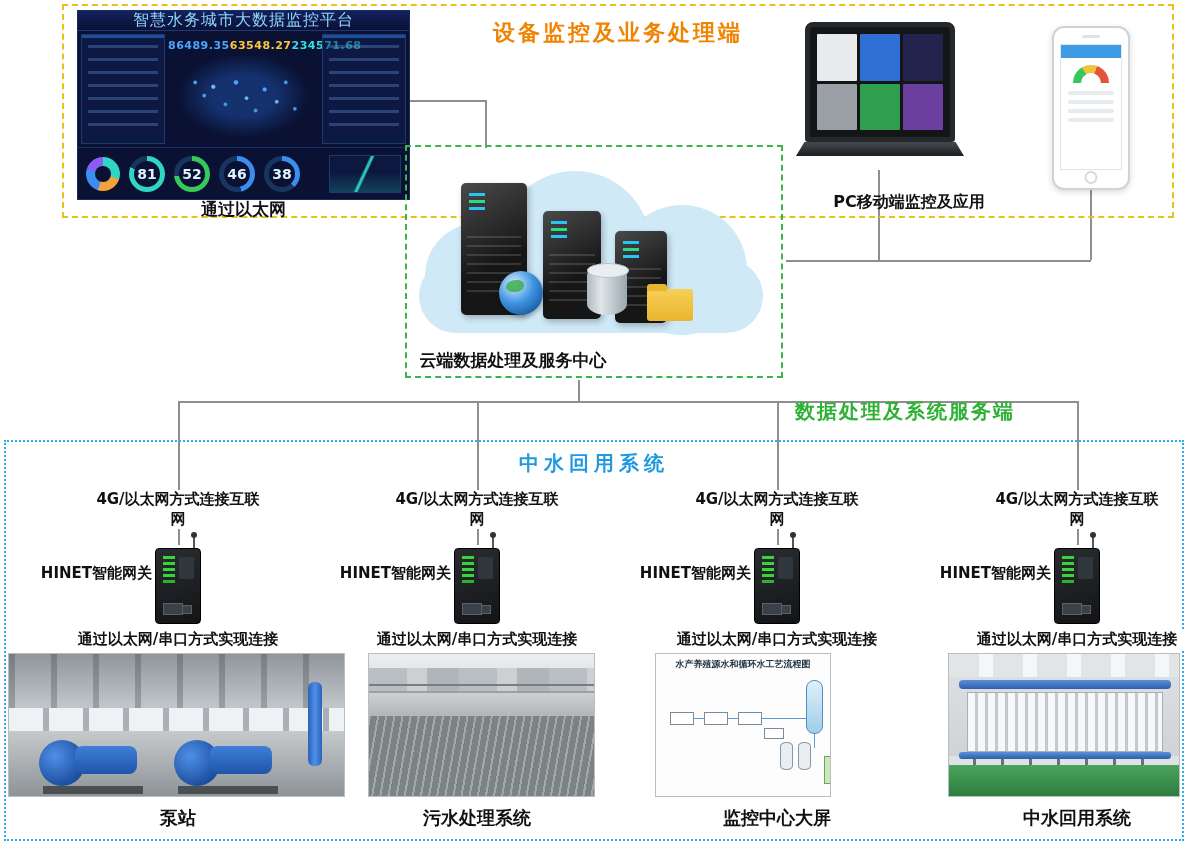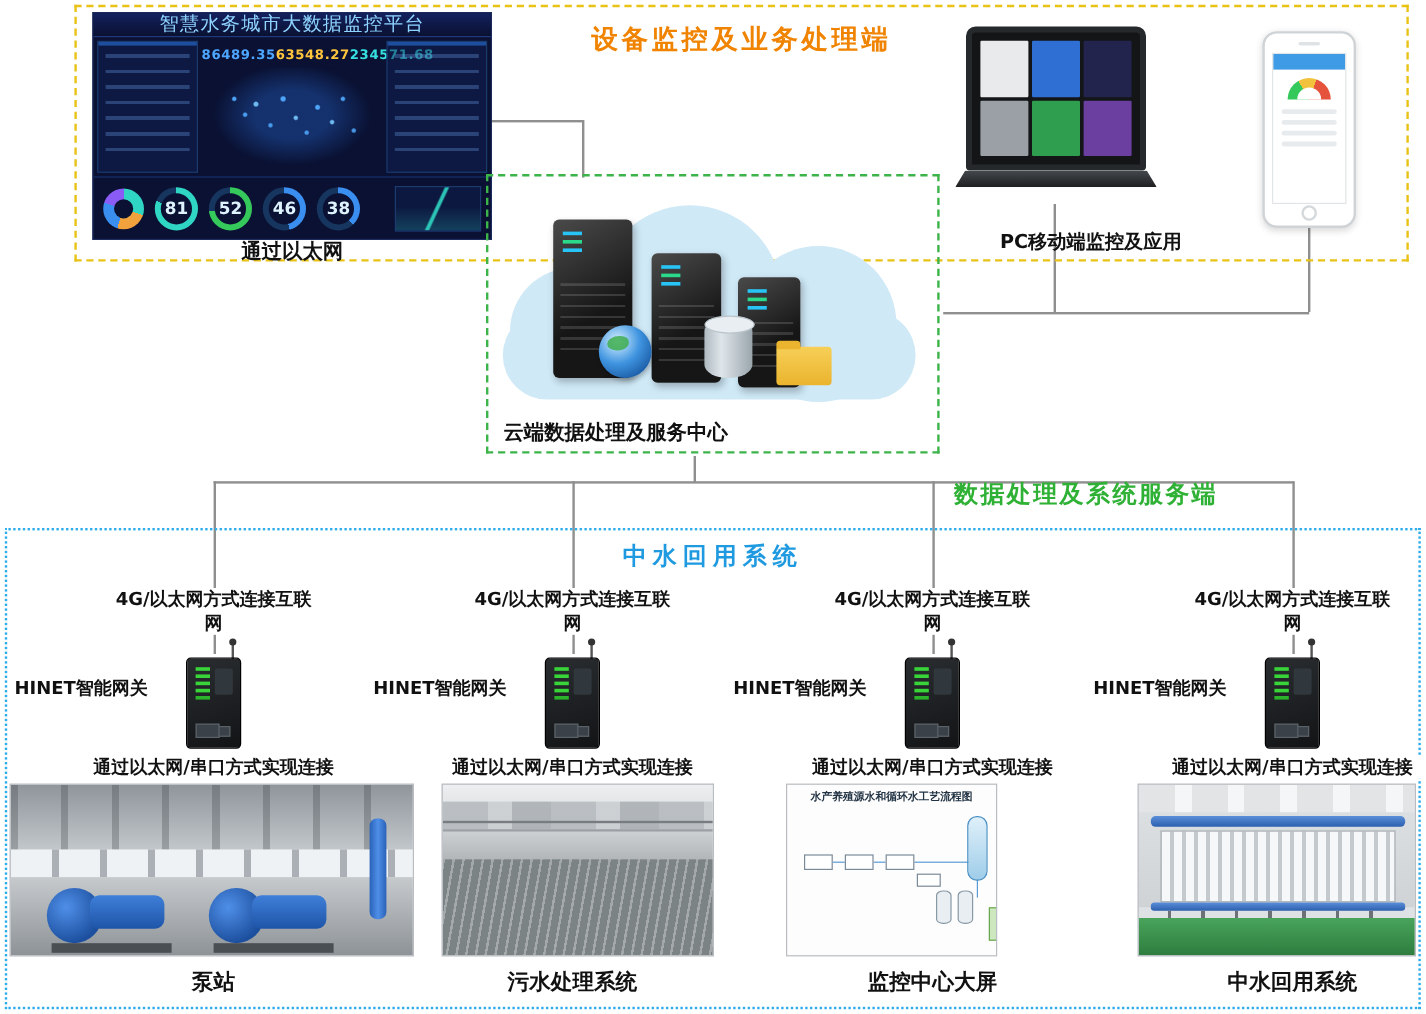--- a/index.html
+++ b/index.html
@@ -135,21 +135,21 @@
   .box-field { position:absolute; left:4px; top:440px; width:1180px; height:401px;
                border:2px dotted var(--blue,#2facec); }
   .title-field { position:absolute; top:8px; left:0; width:100%; text-align:center;
                  font-size:20px; font-weight:bold; letter-spacing:5px;
                  color:var(--blue_title,#1f9ae0); }
 
   .col { position:absolute; top:490px; width:340px; height:352px; }
   .col.c1 { left:8px; } .col.c2 { left:307px; } .col.c3 { left:607px; } .col.c4 { left:907px; }
   .uplink { position:absolute; left:84px; top:0; width:172px; text-align:center;
             font-size:15px; font-weight:bold; line-height:1.3; background:#fff; }
-  .gw-label { position:absolute; left:4px; top:74px; width:128px; 
+  .gw-label { position:absolute; left:16px; top:74px; width:128px; text-align:right;
               font-size:15px; font-weight:bold; }
   .downlink { position:absolute; left:20px; top:140px; width:300px; text-align:center;
               font-size:15px; font-weight:bold; background:#fff; }
   .syslabel { position:absolute; left:0; top:316px; width:340px; text-align:center;
               font-size:18px; font-weight:bold; }
 
   
   .gateway { position:absolute; left:139px; top:46px; width:62px; height:90px; }
   .gw-ant { position:absolute; left:46px; top:0; width:2px; height:14px; background:#555; }
   .gw-ant::after { content:""; position:absolute; left:-2px; top:-4px; width:6px; height:6px;

